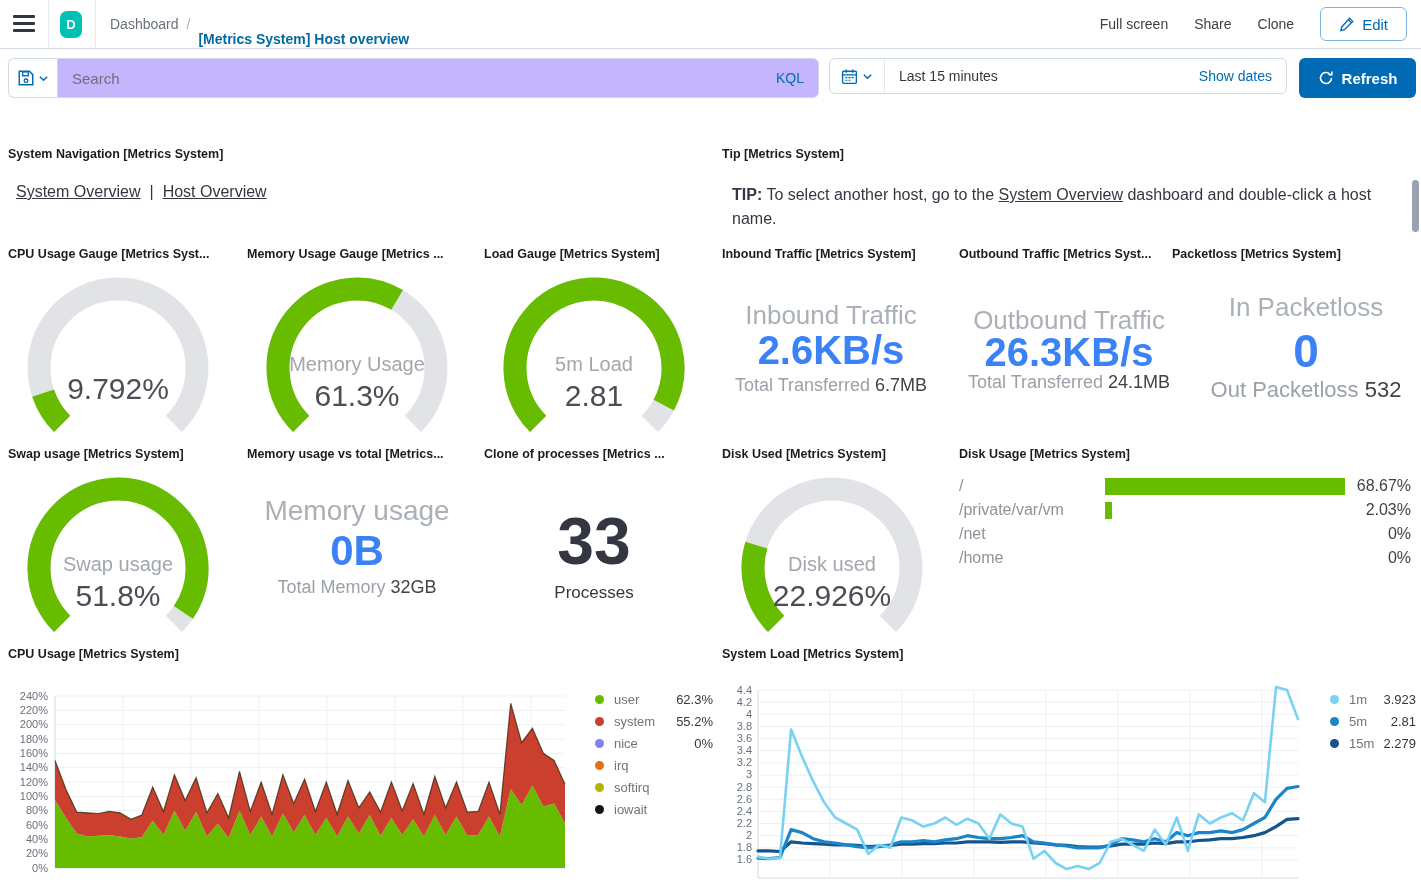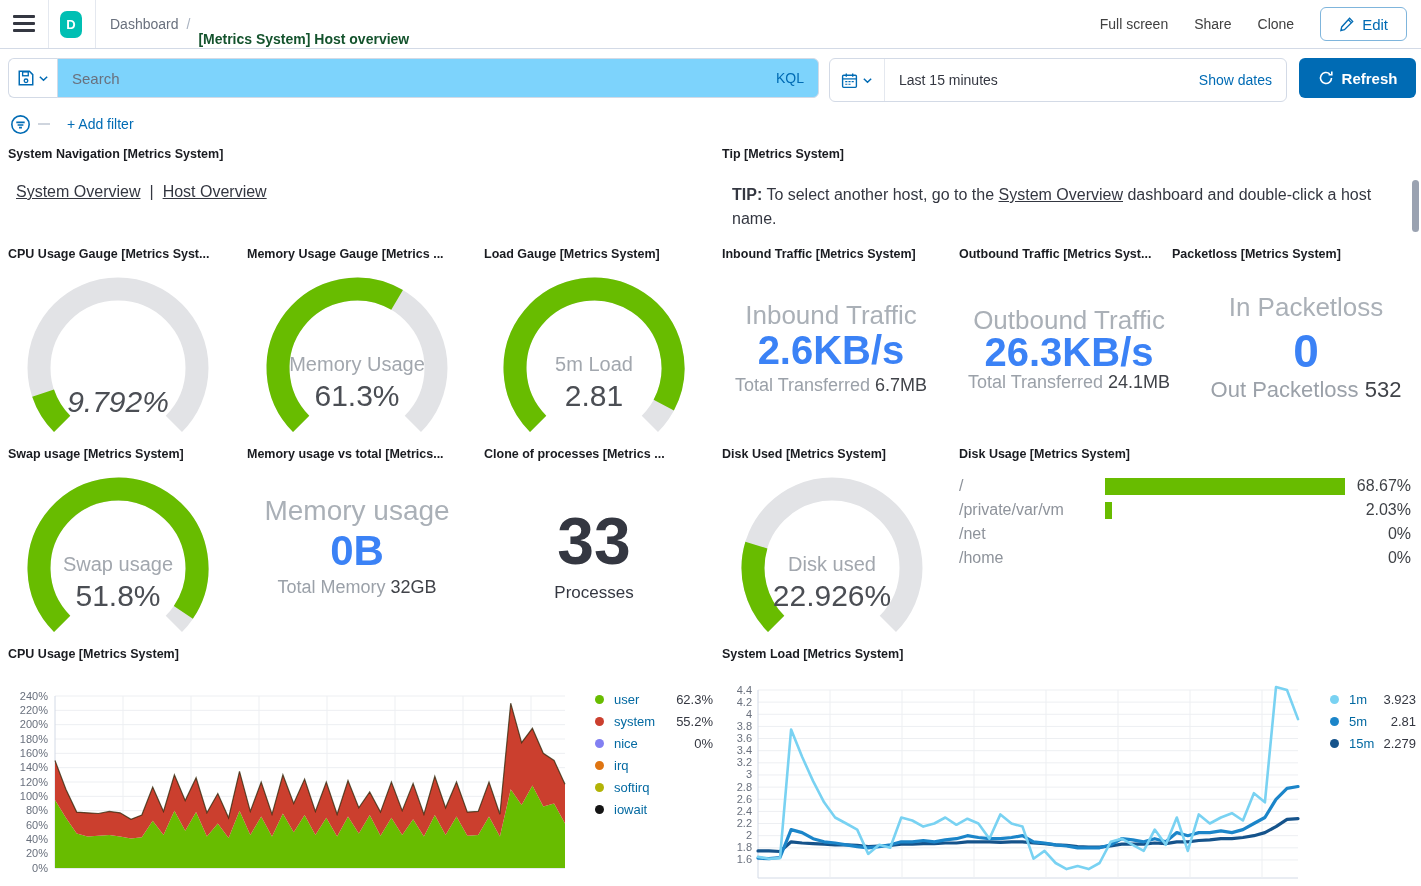--- a/index.html
+++ b/index.html
@@ -9,33 +9,33 @@
 
   
   .header { position:absolute; left:0; top:0; width:1421px; height:49px; background:#fff; border-bottom:1px solid #d3dae6; }
   .hamburger { position:absolute; left:13px; top:15px; width:22px; height:17px; cursor:pointer; }
   .hamburger span { display:block; height:2.5px; background:#343741; border-radius:1px; margin-bottom:4.5px; }
   .hdr-divider { position:absolute; top:0; width:1px; height:48px; background:#e4e8ef; }
   .logo-badge { position:absolute; left:60px; top:11px; width:22px; height:27px; background:#00bfb3; border-radius:7px; color:#fff; font-size:13px; font-weight:700; display:flex; align-items:center; justify-content:center; }
   .breadcrumb { position:absolute; left:110px; top:0; height:48px; display:flex; align-items:center; font-size:14px; }
   .breadcrumb .crumb { color:#69707d; cursor:pointer; }
   .breadcrumb .crumb-sep { color:#a9b2c0; margin:0 8px; }
-  .breadcrumb .crumb-current { color:#14532d; font-weight:700;margin-top:29px; }
+  .breadcrumb .crumb-current { color:#0369a1; font-weight:700;margin-top:29px; }
   .hdr-actions { position:absolute; right:14px; top:0; height:48px; display:flex; align-items:center; gap:26px; }
   .hdr-link { color:#404040; font-size:14px; cursor:pointer; }
   .edit-btn { display:flex; align-items:center; gap:8px; border:1px solid #7fb5dc; border-radius:6px; color:#006bb4; font-size:15px; font-weight:500; padding:0 18px; height:34px; background:#fff; cursor:pointer; }
 
   
   .querybar { position:absolute; left:0; top:49px; width:1421px; height:58px; }
   .save-query { position:absolute; left:8px; top:9px; width:49px; height:40px; background:#fff; border:1px solid #d3dae6; border-right:none; border-radius:6px 0 0 6px; display:flex; align-items:center; justify-content:center; gap:3px; cursor:pointer; }
-  .search-wrap { position:absolute; left:57px; top:9px; width:762px; height:40px; background:#7dd3fc; border:1px solid #d3dae6; border-radius:0 6px 6px 0; display:flex; align-items:center; }
+  .search-wrap { position:absolute; left:57px; top:9px; width:762px; height:40px; background:#c4b5fd; border:1px solid #d3dae6; border-radius:0 6px 6px 0; display:flex; align-items:center; }
   .search-input { flex:1; border:none; outline:none; font-size:15px; padding:0 14px; color:#343741; font-family:inherit; background:transparent; }
   .search-input::placeholder { color:#69707d; }
   .kql { font-size:14px; color:#006bb4; padding:0 14px; cursor:pointer; }
-  .date-group { position:absolute; left:829px; top:9px; width:458px; height:44px; background:#fff; border:1px solid #d3dae6; border-radius:6px; display:flex; align-items:center; }
+  .date-group { position:absolute; left:829px; top:9px; width:458px; height:36px; background:#fff; border:1px solid #d3dae6; border-radius:6px; display:flex; align-items:center; }
   .date-ico-seg { display:flex; align-items:center; gap:4px; padding:0 11px; height:100%; border-right:1px solid #e4e8ef; cursor:pointer; }
   .date-text { font-size:14px; color:#343741; padding:0 14px; flex:1; cursor:pointer; }
   .show-dates { font-size:14px; color:#006bb4; padding:0 14px; cursor:pointer; }
   .refresh-btn { position:absolute; left:1299px; top:9px; width:117px; height:40px; background:#006bb4; border:none; border-radius:6px; color:#fff; font-size:15px; font-weight:600; display:flex; align-items:center; justify-content:center; gap:8px; cursor:pointer; font-family:inherit; }
   .filterbar { position:absolute; left:0; top:107px; width:1421px; height:34px; display:flex; align-items:center; }
   .filter-ico { margin-left:10px; cursor:pointer; }
   .filter-dash { width:12px; height:2px; background:#cfd5de; margin-left:7px; }
   .add-filter { margin-left:17px; font-size:14px; color:#006bb4; cursor:pointer; }
 
   
@@ -63,21 +63,21 @@
   .disk-rows { position:absolute; left:959px; top:474px; width:452px; }
   .disk-row { display:flex; align-items:center; height:24px; }
   .disk-row .dlabel { width:146px; font-size:16px; color:#8e939b; white-space:nowrap; }
   .disk-row .dbar-area { flex:1; height:17px; position:relative; }
   .disk-row .dbar { position:absolute; left:0; top:0; height:17px; background:#68bc00; }
   .disk-row .dval { width:66px; text-align:right; font-size:16px; color:#3f4247; }
 
   .legend { position:absolute; }
   .legend-row { display:flex; align-items:center; height:22px; cursor:pointer; }
   .legend-dot { width:9px; height:9px; border-radius:50%; margin-right:10px; flex:none; }
-  .legend-name { font-size:13px; color:#0369a1; flex:1; }
+  .legend-name { font-size:13px; color:#737373; flex:1; }
   .legend-val { font-size:13px; color:#343741; text-align:right; }
 
   svg text { font-family:"Liberation Sans","DejaVu Sans",sans-serif; }
 </style>
 </head>
 <body>
 
 <div class="page">
 
   <div class="header">
@@ -139,28 +139,20 @@
     </div>
     <button class="refresh-btn">
       <svg width="16" height="16" viewBox="0 0 16 16">
           <path d="M13.5 8a5.5 5.5 0 1 1-1.8-4.1" fill="none" stroke="#fff" stroke-width="1.6"></path>
           <path d="M13.8 1.6v3.2h-3.2" fill="none" stroke="#fff" stroke-width="1.6"></path>
         </svg>
       <span>Refresh</span>
     </button>
   </div>
 
-  <div class="filterbar">
-    <svg class="filter-ico" width="21" height="21" viewBox="0 0 16 16">
-        <circle cx="8" cy="8" r="6.6" fill="none" stroke="#006bb4" stroke-width="1.2"></circle>
-        <path d="M4.8 6.4h6.4M5.8 8.4h4.4M6.9 10.4h2.2" stroke="#006bb4" stroke-width="1.2"></path>
-      </svg>
-    <div class="filter-dash"></div>
-    <span class="add-filter">+ Add filter</span>
-  </div>
 
   <div class="panel-title" style="left:8px; top:147px;">System Navigation [Metrics System]</div>
   <div class="nav-links">
     <a>System Overview</a><span class="pipe">|</span><a>Host Overview</a>
   </div>
 
   <div class="panel-title" style="left:722px; top:147px;">Tip [Metrics System]</div>
   <div class="tip-text">
     <b>TIP:</b><span> To select another host, go to the </span><a>System Overview</a><span> dashboard and double-click a host name.</span>
   </div>
@@ -171,21 +163,21 @@
   <div class="panel-title" style="left:484px; top:247px;">Load Gauge [Metrics System]</div>
   <div class="panel-title" style="left:722px; top:247px;">Inbound Traffic [Metrics System]</div>
   <div class="panel-title" style="left:959px; top:247px;">Outbound Traffic [Metrics Syst...</div>
   <div class="panel-title" style="left:1172px; top:247px;">Packetloss [Metrics System]</div>
 
   <div class="gauge-wrap" style="left:8px; top:272px;">
     <svg width="220" height="170">
         <path d="M 54.14 151.86 A 79 79 0 1 1 165.86 151.86" fill="none" stroke="#e2e3e6" stroke-width="23"></path>
         <path d="M 54.14 151.86 A 79 79 0 0 1 35.10 121.12" fill="none" stroke="#68bc00" stroke-width="23"></path>
       </svg>
-    <div class="gauge-value" style="top:113px;font-style:italic;">9.792%</div>
+    <div class="gauge-value" style="top:100px;">9.792%</div>
   </div>
   <div class="gauge-wrap" style="left:247px; top:272px;">
     <svg width="220" height="170">
         <path d="M 54.14 151.86 A 79 79 0 1 1 165.86 151.86" fill="none" stroke="#e2e3e6" stroke-width="23"></path>
         <path d="M 54.14 151.86 A 79 79 0 0 1 150.11 27.94" fill="none" stroke="#68bc00" stroke-width="23"></path>
       </svg>
     <div class="gauge-label" style="top:81px;">Memory Usage</div>
     <div class="gauge-value" style="top:107px;">61.3%</div>
   </div>
   <div class="gauge-wrap" style="left:484px; top:272px;">

